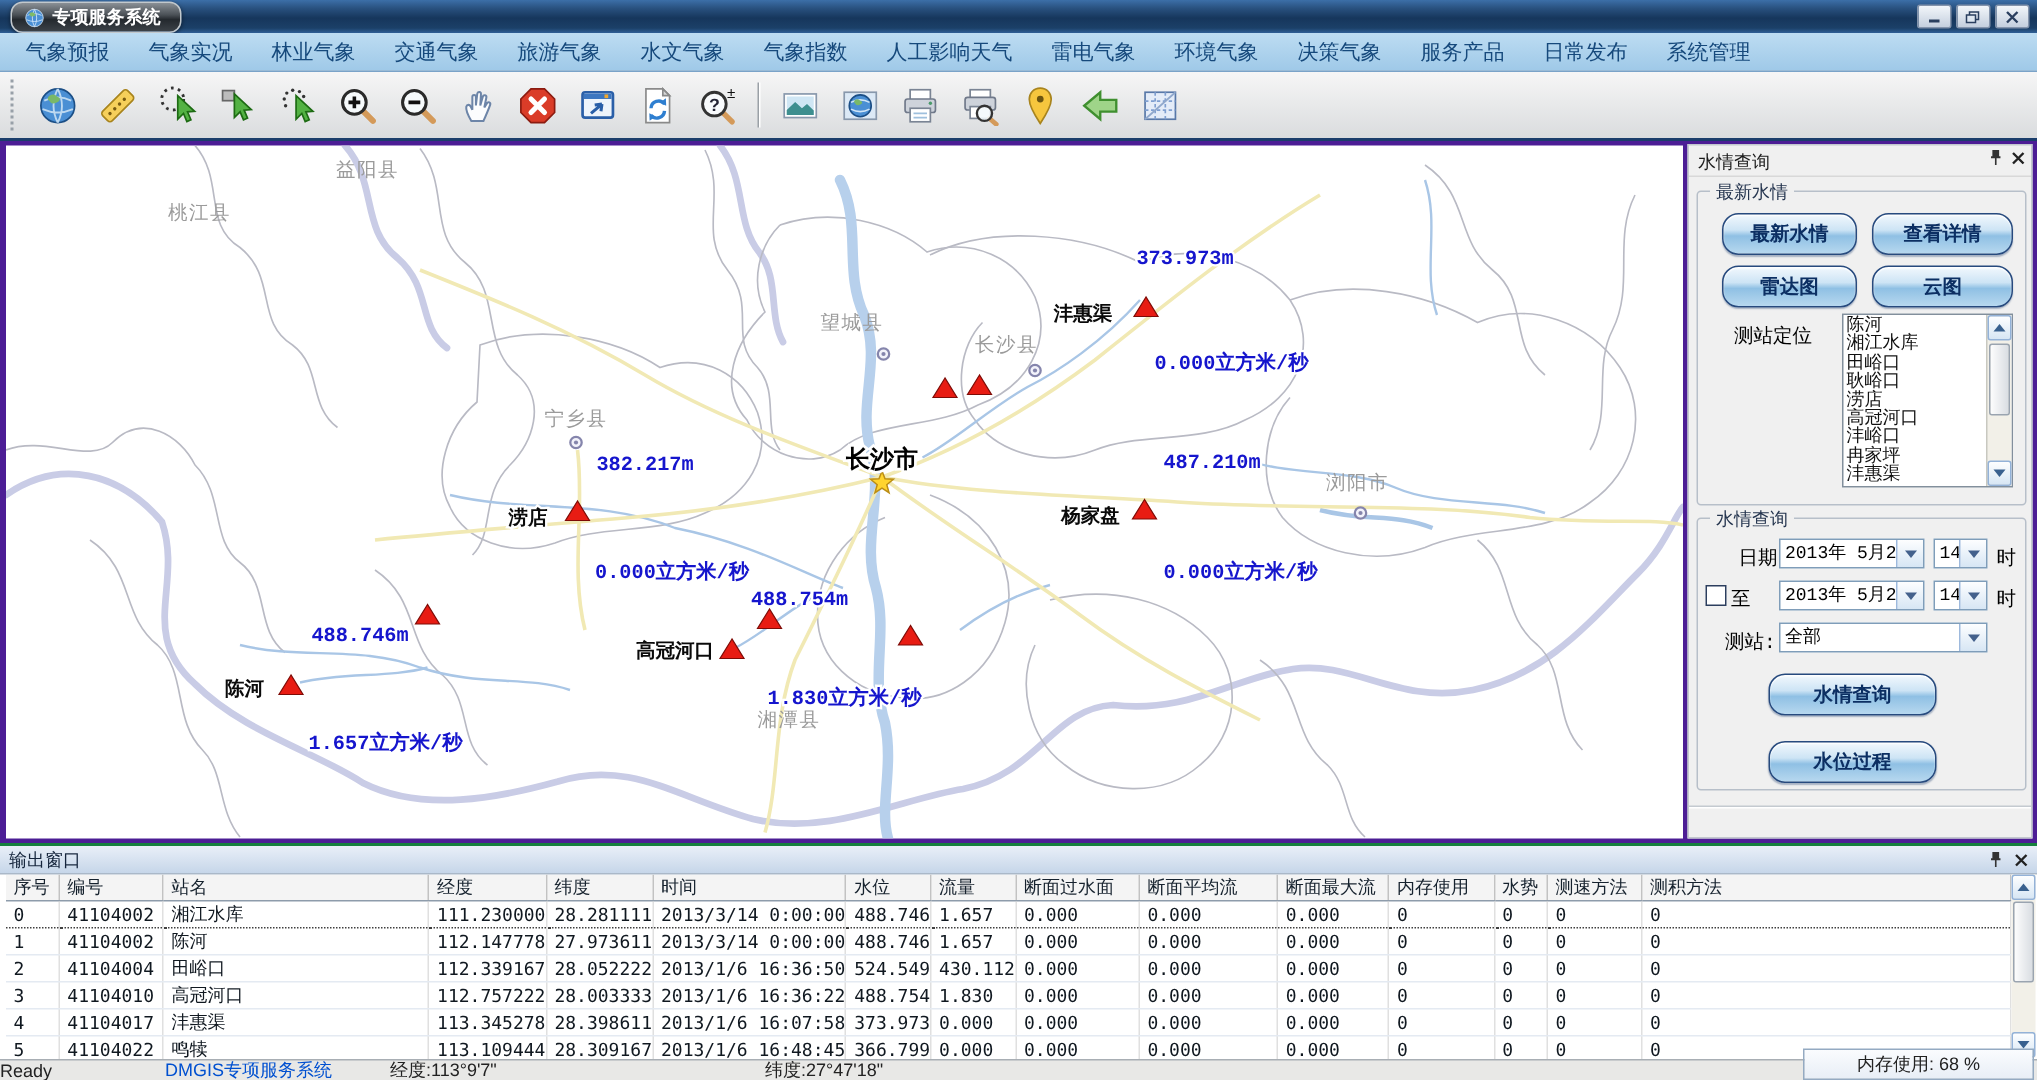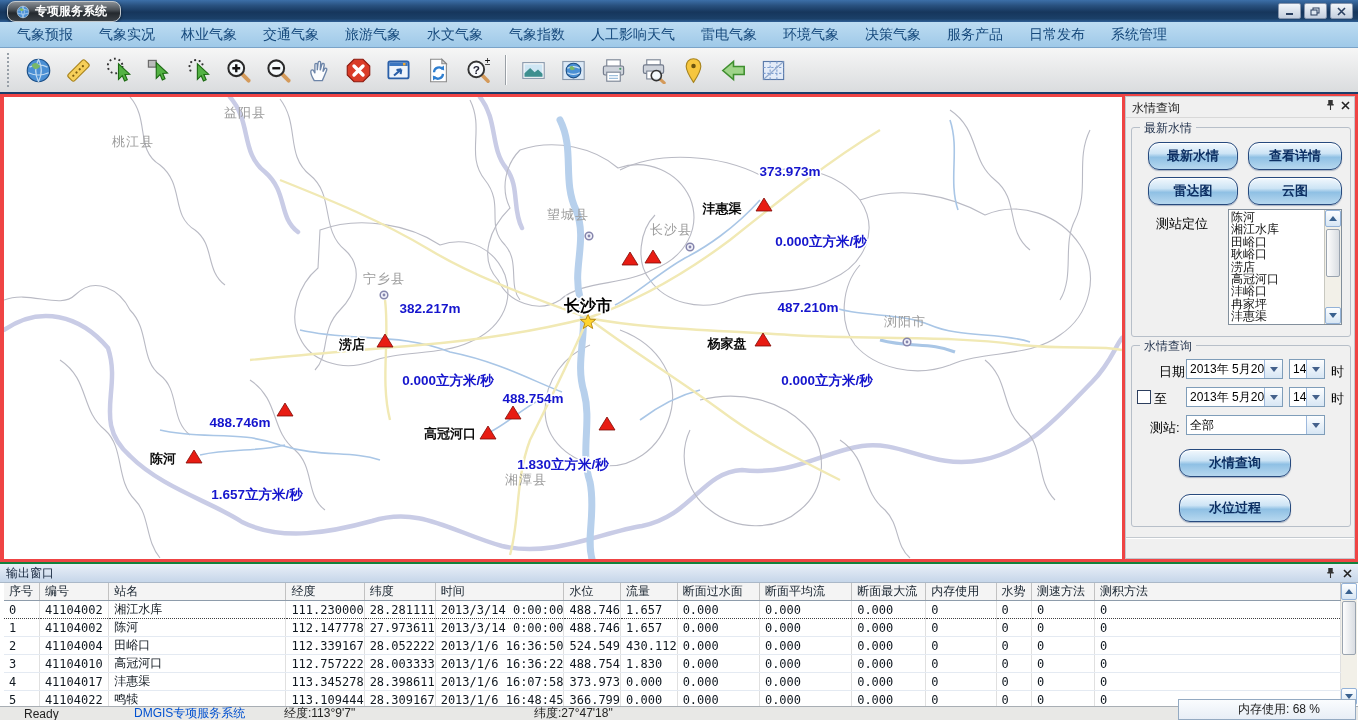--- a/index.html
+++ b/index.html
@@ -27,21 +27,21 @@
   
   .toolbar{position:absolute;left:0;top:48px;width:100%;height:46px;
     background:linear-gradient(#f6f6f6,#dadcde);border-bottom:2px solid #1b3e6b;
     display:flex;align-items:center;box-sizing:border-box;}
   .grip{width:3px;height:34px;border-left:2px dotted #98a0a8;margin:0 6px 0 7px;}
   .tbtn{width:34px;height:36px;display:flex;align-items:center;justify-content:center;margin:0 3px;border-radius:3px;}
   .tbtn svg{width:27px;height:27px;}
   .tsep{width:1px;height:30px;background:#9aa0a6;box-shadow:1px 0 0 #fff;margin:0 7px;}
 
   
-  .main{position:absolute;left:0;top:94px;width:100%;height:508px;background:#ef4444;}
+  .main{position:absolute;left:0;top:94px;width:100%;height:508px;background:#4c1d95;font-family:Liberation Mono, monospace;}
   .map-panel{position:absolute;left:4px;top:3px;width:1118px;height:462px;background:#fff;overflow:hidden;}
   .map-panel svg{display:block;}
   .lbl-county{fill:#9b9b9b;font-size:13px;letter-spacing:1px;}
   .lbl-station{fill:#0a0a0a;font-weight:bold;font-size:13px;paint-order:stroke;stroke:#fff;stroke-width:3px;}
   .lbl-city{fill:#000;font-weight:bold;font-size:16px;paint-order:stroke;stroke:#fff;stroke-width:3.5px;}
   .lbl-value{fill:#1515cd;font-weight:bold;font-size:13.5px;paint-order:stroke;stroke:#fff;stroke-width:3px;}
   .tri{fill:#e81c13;stroke:#7e0b06;stroke-width:.8;}
   .cseat{fill:#f2f2fa;stroke:#8585ac;stroke-width:1.5;}
   .cdot{fill:#8585ac;}
   .star{fill:#ffd42e;stroke:#bb8d15;stroke-width:1;}
@@ -92,21 +92,21 @@
   tr.sel td{border-top:1px dotted #404040;border-bottom:1px dotted #404040;}
   .tbl-wrap{position:absolute;left:4px;top:19px;right:17px;bottom:0;overflow:hidden;}
   .out-vsb{position:absolute;right:1px;top:19px;bottom:1px;width:16px;}
   .out-vsb .vsb{position:absolute;inset:0;border-left:none;}
 
   
   .statusbar{position:absolute;left:0;top:706px;width:100%;height:14px;background:#e8e8e6;
     border-top:1px solid #a8aeb4;display:flex;align-items:center;font-size:12px;color:#222;box-sizing:border-box;}
   .sb-seg{white-space:nowrap;overflow:hidden;}
   .memory-box{position:absolute;right:2px;bottom:0px;width:152px;height:19px;border:1px solid #94aac2;
-    background:linear-gradient(#fafcfe,#e8eef6);z-index:9;text-align:center;line-height:19px;font-size:12px;color:#222;padding-left:24px;}
+    background:linear-gradient(#fafcfe,#e8eef6);z-index:9;text-align:center;line-height:19px;font-size:12px;color:#222;}
 </style>
 </head>
 <body>
 
 <div id="app">
 
   <div class="titlebar">
     <div class="title-tab">
       <svg width="14" height="14" viewBox="0 0 24 24">
         <circle cx="12" cy="12" r="10" fill="#4a8fd4" stroke="#cfe0f0"></circle>
@@ -700,21 +700,21 @@
             <div class="sb-thumb" style="top:1px;height:52px;"></div>
           </div>
         <div class="sb-btn">
             <i class="arr-dn"></i>
           </div>
       </div>
     </div>
   </div>
 
   <div class="statusbar">
-    <span class="sb-seg" style="width:110px;margin-left:24px;">Ready</span>
+    <span class="sb-seg" style="width:110px;">Ready</span>
     <span class="sb-seg" style="width:150px;color:#0050d0;">DMGIS专项服务系统</span>
     <span class="sb-seg" style="width:250px;">经度:113°9'7"</span>
     <span class="sb-seg" style="width:250px;">纬度:27°47'18"</span>
   </div>
   <div class="memory-box">
     <span>内存使用: 68 %</span>
   </div>
 
 </div>
 

